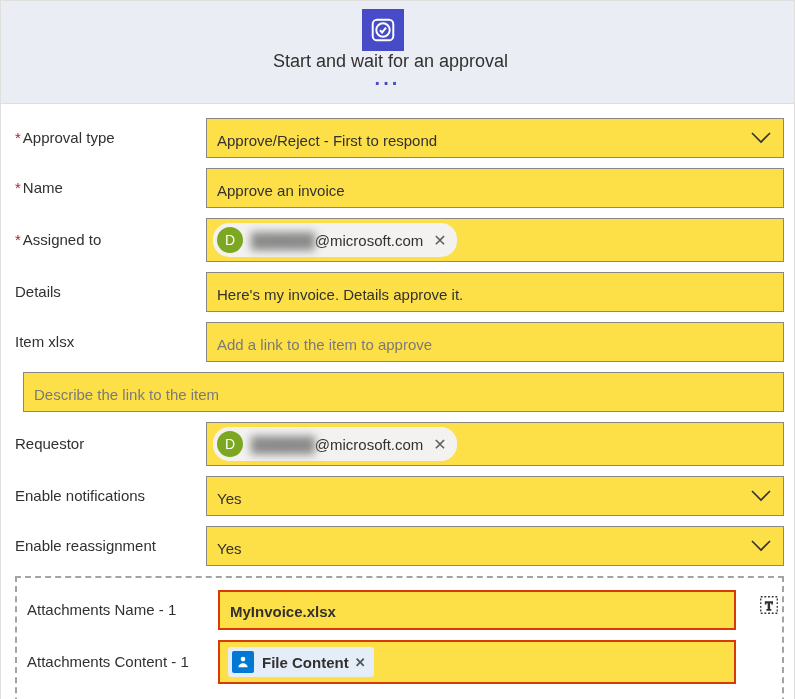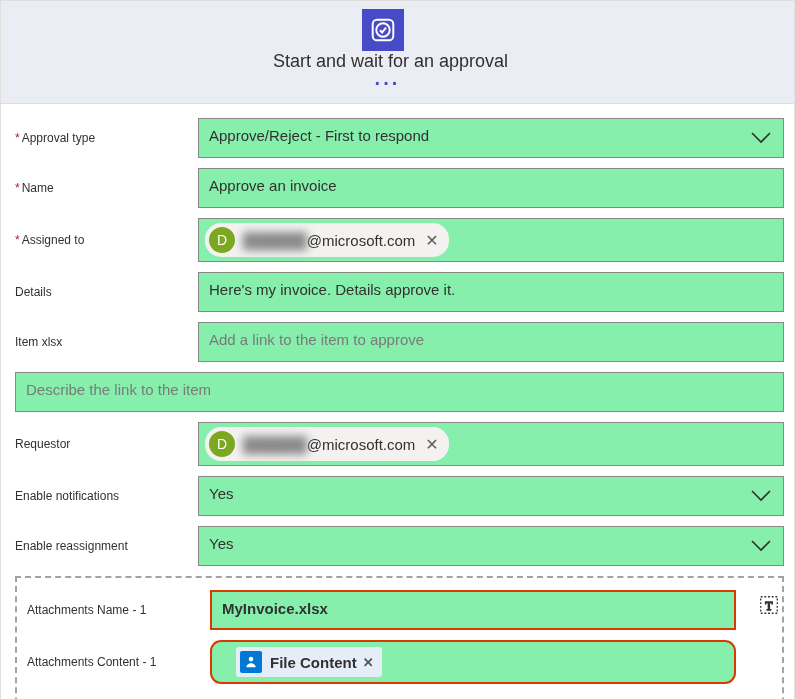--- a/index.html
+++ b/index.html
@@ -4,24 +4,24 @@
   <style>
     * { box-sizing: border-box; margin: 0; padding: 0; }
     body { font-family: "Segoe UI", Arial, sans-serif; font-size: 15px; color: #323130; background: #fff; width: 795px; }
     .card { border: 1px solid #e1dfdd; }
     .header { display: flex; align-items: center; background: #ebedf5; border-bottom: 1px solid #dedede; padding: 8px 14px 8px 0; flex-direction: column; }
     .header-icon { width: 42px; height: 42px; background: #484bc7; display: flex; align-items: center; justify-content: center; color: #fff; margin-right: 16px; }
     .header-title { font-size: 18px; color: #323130; flex: 1; }
     .header-menu { color: #484bc7; letter-spacing: 2px; font-weight: bold; font-size: 20px; padding-right: 6px; }
     .body { padding: 14px 10px 10px 14px; }
     .row { display: flex; align-items: center; margin-bottom: 10px; min-height: 40px; }
-    .lbl { width: 183px; padding-right: 8px; font-size: 12px; color: #323130; line-height: 1.25; }
+    .lbl { width: 183px; padding-right: 8px; font-size: 15px; color: #323130; line-height: 1.25; }
     .req::before { content: "*"; color: #a4262c; margin-right: 2px; }
     .field { flex: 1; }
-    .input-box { border: 1px solid #8a8886; padding: 8px 10px; min-height: 40px; background: #86efac; display: flex; align-items: flex-start; }
+    .input-box { border: 1px solid #8a8886; padding: 8px 10px; min-height: 40px; background: #fde047; display: flex; align-items: flex-end; margin-left: 8px; }
     .input-box .ph { color: #7b7a78; }
     .select-box { position: relative; }
     .select-box .caret { position: absolute; right: 12px; top: 50%; transform: translateY(-50%); }
     .chip { display: inline-flex; align-items: center; background: #f3f2f1; border-radius: 16px; padding: 4px 10px 4px 4px; font-size: 15px; }
     .chip .avatar { width: 26px; height: 26px; border-radius: 50%; background: #7ba721; color: #fff; display: flex; align-items: center; justify-content: center; font-size: 14px; margin-right: 8px; }
     .chip .blur { filter: blur(4px); color: #888; }
     .chip .remove { margin-left: 10px; color: #605e5c; font-size: 16px; }
     .chip-wrap .input-box { padding: 4px 6px; }
     .dashed-group { border: 2px dashed #a5a3a1; padding: 12px 10px 10px 10px; margin-top: 8px; position: relative; }
     .hl-red .input-box { border: 2px solid #d83b01; font-weight: bold; }
@@ -172,21 +172,21 @@
         <div class="field">
           <div class="input-box">
             <span>MyInvoice.xlsx</span>
           </div>
         </div>
       </div>
 
       <div class="row hl-red">
         <div class="lbl">Attachments Content - 1</div>
         <div class="field">
-          <div class="input-box" style="padding:5px 24px;border-radius:11px;">
+          <div class="input-box" style="padding:5px 8px;">
             <span class="token">
               <span class="ticon">
                 <svg width="14" height="14" viewBox="0 0 24 24" fill="#fff">
                     <circle cx="12" cy="7" r="4"></circle>
                     <path d="M4 21c0-4 4-7 8-7s8 3 8 7"></path>
                   </svg>
               </span>
               <span class="tx">File Content</span>
               <span class="tremove">✕</span>
             </span>

